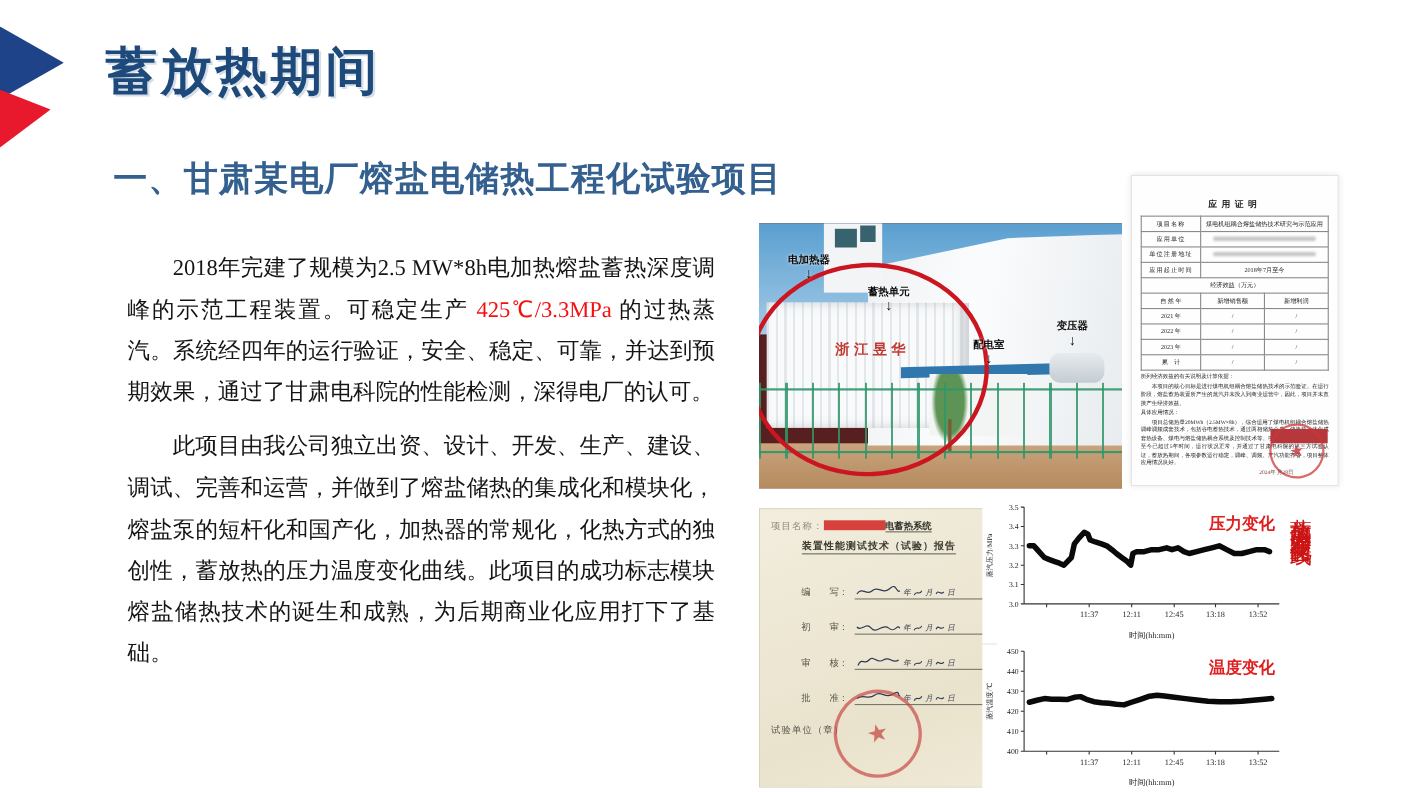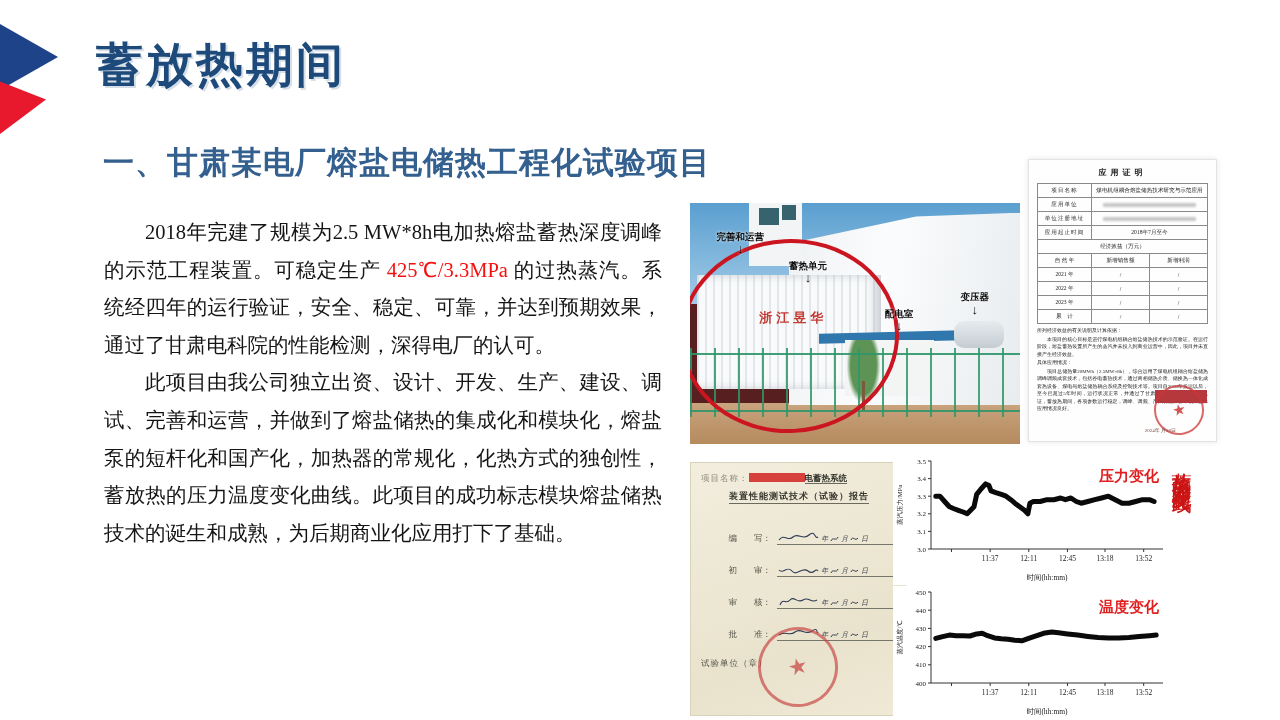--- a/index.html
+++ b/index.html
@@ -14,21 +14,21 @@
     background:#e8192c;clip-path:polygon(0 18%,100% 46%,0 100%);}
   .page-title{position:absolute;left:96px;top:34px;font-family:"Liberation Sans",sans-serif;
     font-size:47px;font-weight:900;color:#1d4a7a;letter-spacing:3px;
     text-shadow:2px 2px 0 rgba(29,74,122,.18);}
   .subtitle{position:absolute;left:103px;top:142px;font-size:31px;font-weight:bold;
     color:#33608e;letter-spacing:1px;}
 
   
   .bodytext{position:absolute;left:104px;top:214px;width:558px;font-size:20.5px;
     line-height:37.6px;color:#151515;text-align:justify;}
-  .bodytext p{margin:0;text-indent:2em;}
+  .bodytext p{margin:12px;text-indent:2em;}
   .hl-red{color:#f50f0f;}
 
   
   .photo{position:absolute;left:690px;top:203px;width:330px;height:241px;overflow:hidden;
     background:linear-gradient(#571f1f,#571f1f);}
   .ph-sky{position:absolute;inset:0 0 58% 0;background:linear-gradient(#5a9fd0,#a3cbe7);}
   .ph-ground{position:absolute;left:0;right:0;bottom:0;height:17%;
     background:linear-gradient(#c9a47e,#b58a5e);}
   .ph-wall{position:absolute;left:30%;right:0;top:4%;bottom:16%;
     background:linear-gradient(100deg,#eef1f3,#fbfcfd 40%,#e8ecef);
@@ -55,21 +55,21 @@
     border:4px solid #cb1520;border-radius:50%;transform:rotate(-3deg);}
   .ph-brand{position:absolute;left:21%;top:44%;color:#c23a32;font-size:13px;font-weight:bold;
     letter-spacing:4px;}
   .ph-label{position:absolute;display:flex;flex-direction:column;align-items:center;
     color:#0a0a0a;font-family:"Liberation Sans",sans-serif;font-size:9.5px;font-weight:bold;
     text-shadow:0 0 3px rgba(255,255,255,.9);line-height:1.1;}
   .ph-label .arr{font-size:13px;font-weight:900;}
 
   
   .cert{position:absolute;left:1028px;top:159px;width:189px;height:283px;background:#fefefe;
-    border:1px solid #e3e3e3;box-shadow:0 0 6px rgba(0,0,0,.10);padding:7px 8px;
+    border:1px solid #e3e3e3;box-shadow:0 0 6px rgba(0,0,0,.10);padding:20px 8px;
     box-sizing:border-box;font-family:"Liberation Serif",serif;color:#222;}
   .cert h1{margin:0 0 5px 0;text-align:center;font-size:8px;letter-spacing:4px;font-weight:bold;}
   .cert table{width:100%;border-collapse:collapse;table-layout:fixed;}
   .cert td{border:0.5px solid #8a8a8a;font-size:5.6px;text-align:center;padding:2.5px 1px;
     overflow:hidden;white-space:nowrap;}
   .cert .lbl{width:30%;letter-spacing:1px;}
   .blurbar{display:inline-block;width:82%;height:4px;background:#c7c7c7;border-radius:1px;
     filter:blur(1px);}
   .cert .notes{font-size:5px;line-height:1.5;text-align:justify;margin-top:3px;}
   .cert .notes p{margin:0 0 1px 0;}
@@ -138,21 +138,21 @@
     <div class="ph-container"></div>
     <div class="ph-roof"></div>
     <div class="ph-room"></div>
     <div class="ph-transformer"></div>
     <div class="ph-tree"></div>
     <div class="ph-trunk"></div>
     <div class="ph-fence"></div>
     <div class="ph-ellipse"></div>
     <div class="ph-brand">浙江昱华</div>
     <div class="ph-label" style="left:8%;top:12%;">
-      <span>完善和运营</span>
+      <span>电加热器</span>
       <span class="arr">↓</span>
     </div>
     <div class="ph-label" style="left:30%;top:24%;">
       <span>蓄热单元</span>
       <span class="arr">↓</span>
     </div>
     <div class="ph-label" style="left:59%;top:44%;">
       <span>配电室</span>
       <span class="arr">↓</span>
     </div>

